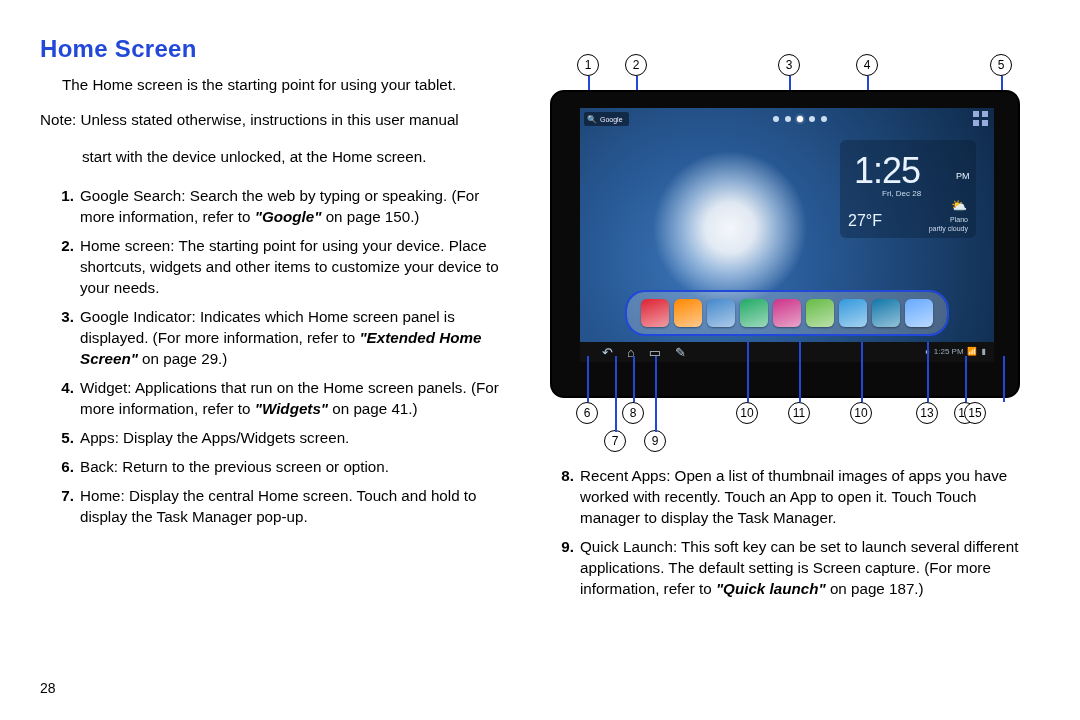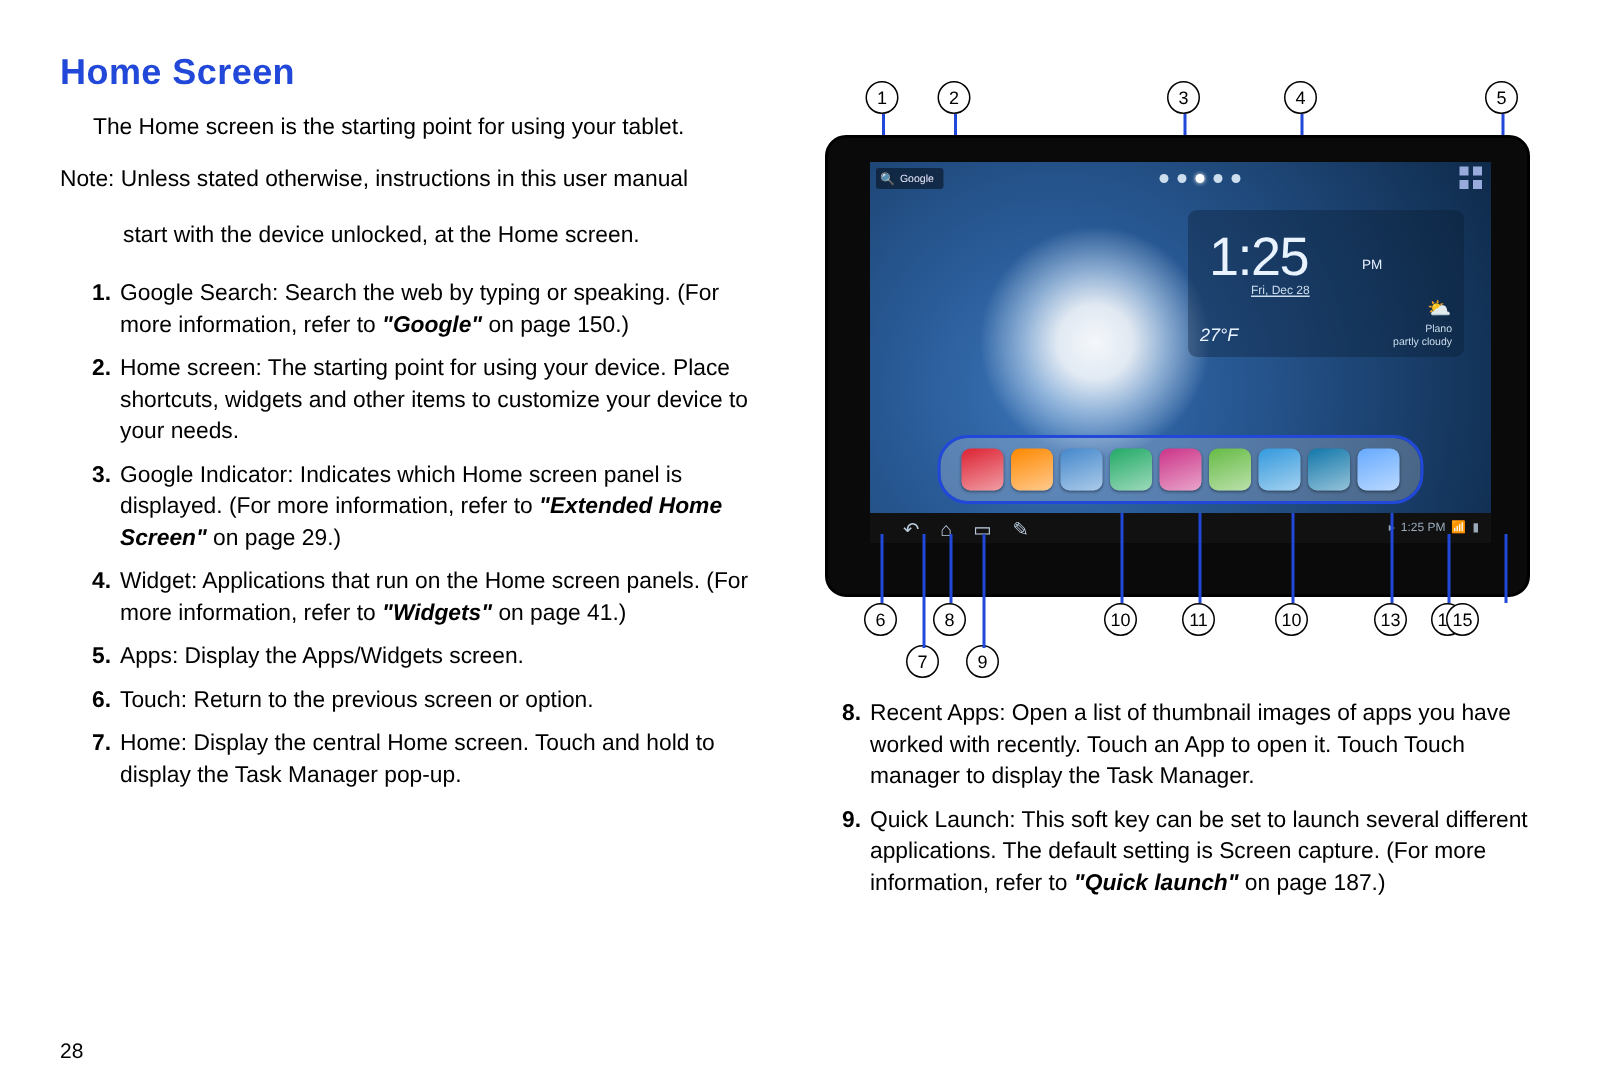--- a/index.html
+++ b/index.html
@@ -46,21 +46,21 @@
   }
   ol.numlist li .num {
     position: absolute;
     left: -22px;
     font-weight: 700;
     width: 22px;
     text-align: right;
   }
   .pagenum {
     position: absolute;
-    bottom: 12px;
+    bottom: 24px;
     left: 40px;
     font-size: 14px;
   }
 
   
   .figure-wrap {
     position: relative;
     width: 500px;
     height: 420px;
   }
@@ -94,28 +94,28 @@
   .gdots { display:flex; gap:6px; }
   .gdots span{ width:6px;height:6px;background:#cde;border-radius:50%; display:inline-block;}
   .gdots span.on{ background:#fff; box-shadow:0 0 3px #fff;}
   .appsicon { width:18px;height:18px; background:
     linear-gradient(#9ad,#9ad) 1px 1px /6px 6px no-repeat,
     linear-gradient(#9ad,#9ad) 10px 1px /6px 6px no-repeat,
     linear-gradient(#9ad,#9ad) 1px 10px /6px 6px no-repeat,
     linear-gradient(#9ad,#9ad) 10px 10px /6px 6px no-repeat;
   }
   .clockwidget {
-    position:absolute; right:18px; top:32px; width:184px; height:98px;
+    position:absolute; right:18px; top:32px; width:136px; height:98px;
     background:rgba(10,25,45,0.35); border-radius:6px;
     color:#e8f3ff; font-family: Arial, sans-serif;
   }
   .clockwidget .time{ font-size:36px; font-weight:300; letter-spacing:-1px; position:absolute; left:14px; top:6px;}
   .clockwidget .ampm{ font-size:9px; position:absolute; left:116px; top:30px;}
-  .clockwidget .date{ font-size:8px; position:absolute; left:42px; top:48px; color:#cde;text-decoration:underline;}
-  .clockwidget .temp{ position:absolute; left:8px; bottom:6px; font-size:12px;font-style:italic;}
+  .clockwidget .date{ font-size:8px; position:absolute; left:42px; top:48px; color:#cde;}
+  .clockwidget .temp{ position:absolute; left:8px; bottom:6px; font-size:16px;}
   .clockwidget .weather{ position:absolute; right:8px; bottom:4px; font-size:7px; text-align:right; color:#cde;}
   .dock {
     position:absolute; bottom:28px; left:50%; transform:translateX(-50%);
     width: 320px; height:42px;
     background: rgba(255,255,255,0.22);
     border-radius: 18px;
     outline: 2px solid #2148d8;
     display:flex; justify-content:center; align-items:center; gap:5px;
     padding:0 6px;
   }
@@ -158,21 +158,21 @@
     <p class="note">
       <span class="bold">Note:</span><span> Unless stated otherwise, instructions in this user manual</span><br>
       <span class="indent">start with the device unlocked, at the Home screen.</span>
     </p>
     <ol class="numlist" id="left-list">
         <li><span class="num">1.</span><span class="bold">Google Search</span>: Search the web by typing or speaking. (For more information, refer to <span class="ibold">"Google"</span> on page 150.)</li>
         <li><span class="num">2.</span><span class="bold">Home screen</span>: The starting point for using your device. Place shortcuts, widgets and other items to customize your device to your needs.</li>
         <li><span class="num">3.</span><span class="bold">Google Indicator</span>: Indicates which Home screen panel is displayed. (For more information, refer to <span class="ibold">"Extended Home Screen"</span> on page 29.)</li>
         <li><span class="num">4.</span><span class="bold">Widget</span>: Applications that run on the Home screen panels. (For more information, refer to <span class="ibold">"Widgets"</span> on page 41.)</li>
         <li><span class="num">5.</span><span class="bold">Apps</span>: Display the Apps/Widgets screen.</li>
-        <li><span class="num">6.</span><span class="bold">Touch</span>: Return to the previous screen or option.</li>
+        <li><span class="num">6.</span><span class="bold">Back</span>: Return to the previous screen or option.</li>
         <li><span class="num">7.</span><span class="bold">Home</span>: Display the central Home screen. Touch and hold to display the Task Manager pop-up.</li>
       </ol>
   </div>
 
   <div class="col">
     <div class="figure-wrap">
 
       <div class="callout" style="left:37px;  top:22px">1</div>
       <div class="callout" style="left:85px;  top:22px">2</div>
       <div class="callout" style="left:238px; top:22px">3</div>

